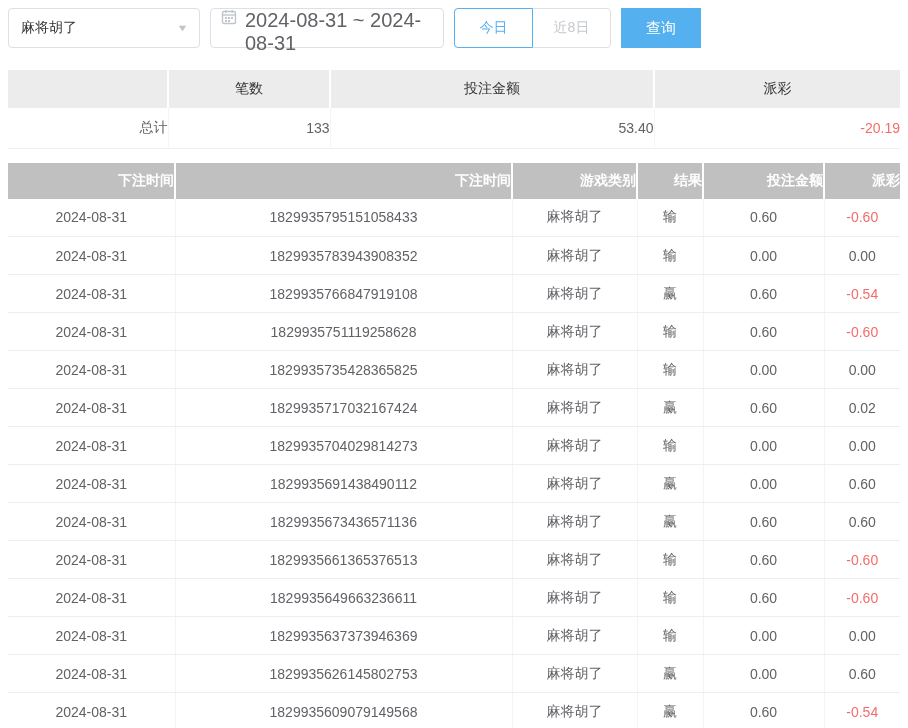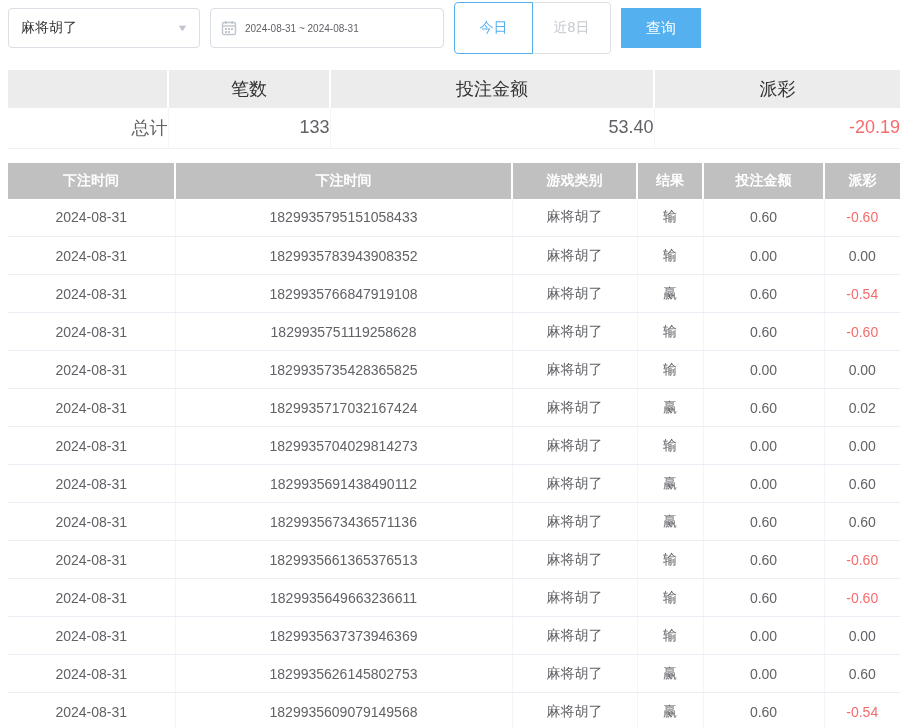--- a/index.html
+++ b/index.html
@@ -33,30 +33,30 @@
     margin-left: auto;
     font-size: 9px;
     color: #c0c4cc;
     transform: scaleX(1.4);
   }
   .date-box {
     width: 234px; height: 40px;
     border: 1px solid #dcdfe6;
     border-radius: 4px;
     background: #fff;
-    display: flex; align-items: center;
+    display: flex; align-items: flex-start;
     padding: 0 10px;
-    font-size: 10px;
+    font-size: 20px;
     color: #606266;
     cursor: pointer;
   }
   .date-box .cal-icon { margin-right: 8px; display: inline-flex; }
   .btn-group { display: flex; }
   .btn-group .qbtn {
-    width: 79px; height: 52px;
+    width: 79px; height: 40px;
     background: #fff;
     border: 1px solid #dcdfe6;
     font-size: 14px;
     color: #c5c8ce;
     cursor: pointer;
     margin-left: -1px;
     font-family: inherit;
   }
   .btn-group .qbtn:first-child { border-radius: 4px 0 0 4px; margin-left: 0; }
   .btn-group .qbtn:last-child { border-radius: 0 4px 4px 0; }
@@ -75,21 +75,21 @@
     font-size: 15px;
     cursor: pointer;
     font-family: inherit;
   }
   
   .summary {
     margin: 22px 8px 0 8px;
     width: 892px;
     border-collapse: collapse;
     table-layout: fixed;
-    font-size: 18px;
+    font-size: 14px;
   }
   .summary th {
     background: #ececec;
     height: 38px;
     font-weight: normal;
     color: #333;
     text-align: center;
     border-right: 2px solid #fff;
   }
   .summary th:last-child { border-right: none; }
@@ -108,21 +108,21 @@
     width: 892px;
     border-collapse: collapse;
     table-layout: fixed;
     font-size: 14px;
   }
   .bets thead th {
     background: #c0c0c0;
     color: #fff;
     font-weight: bold;
     height: 36px;
-    text-align: center;
+    text-align: right;
     border-right: 2px solid #fff;
   }
   .bets thead th:last-child { border-right: none; }
   .bets tbody td {
     height: 38px;
     text-align: center;
     color: #606266;
     border-bottom: 1px solid #ebeef5;
     border-right: 1px solid #f2f4f8;
     background: #fff;

